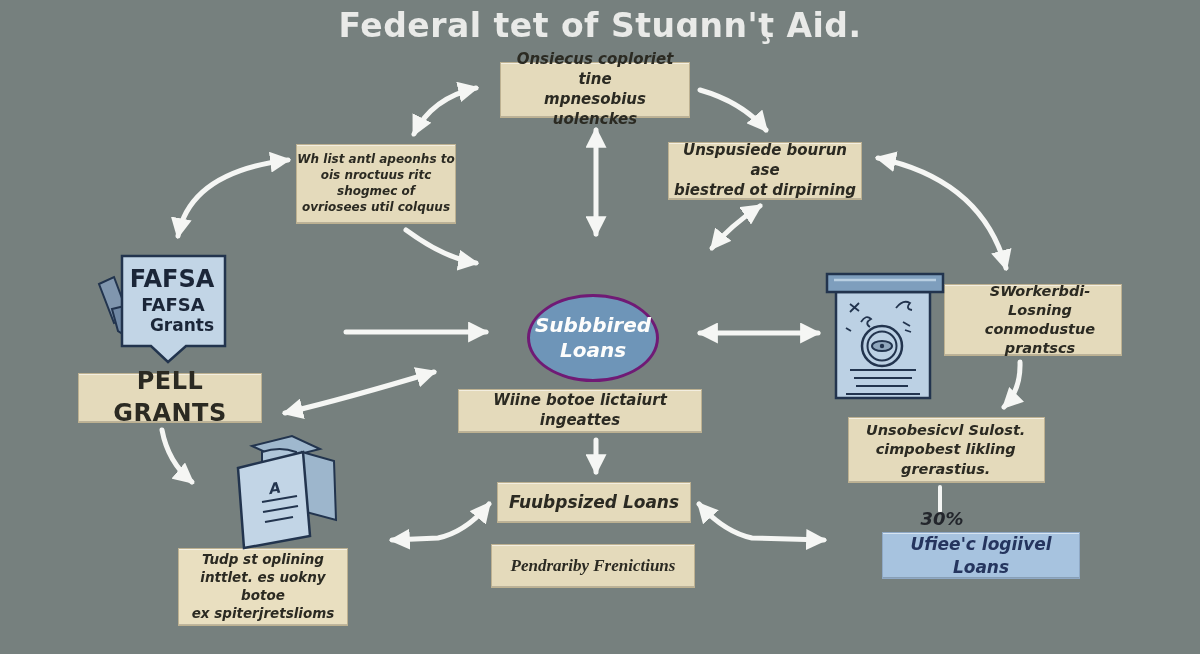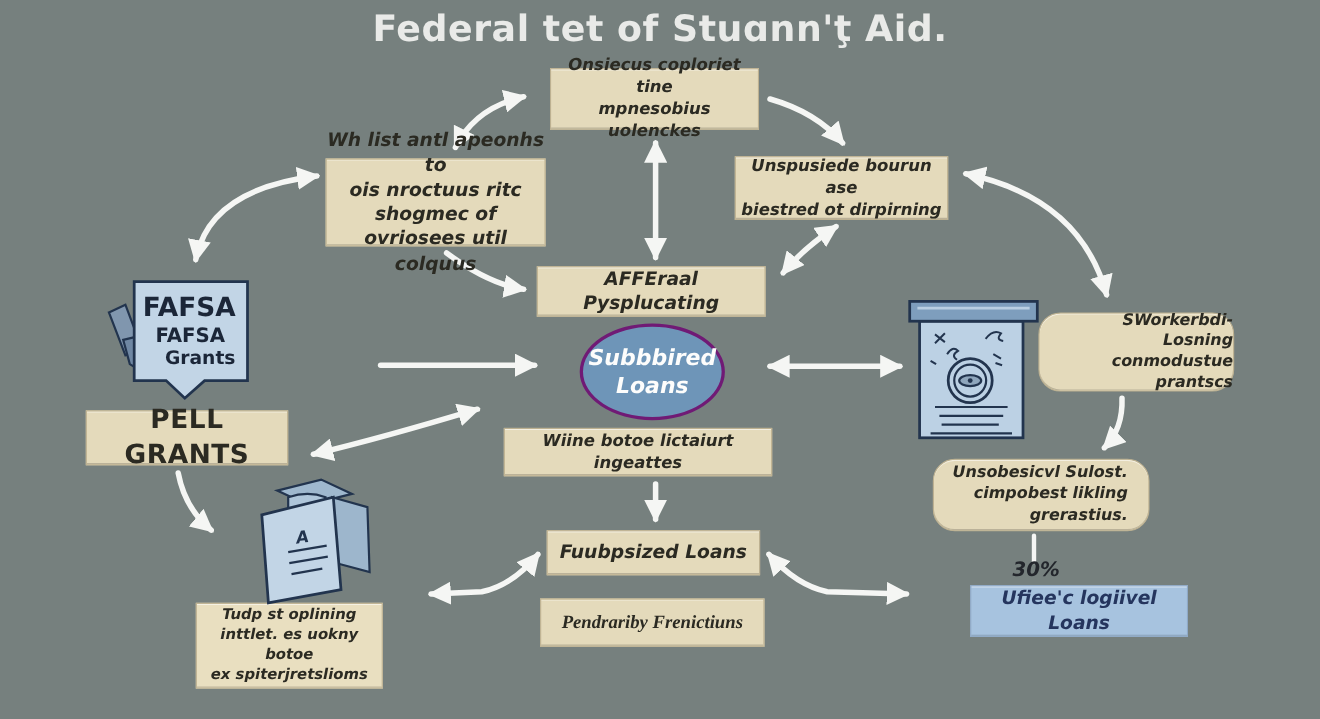--- a/index.html
+++ b/index.html
@@ -13,21 +13,21 @@
     font-size:33px;font-weight:bold;color:#E9EAE8;letter-spacing:.5px;
   }
   .box{
     position:absolute;box-sizing:border-box;
     background:#E4DABB;border:1px solid #BDB191;
     box-shadow:inset 0 1px 0 rgba(255,255,255,.55), inset 0 -1px 0 rgba(0,0,0,.18);
     color:#2B2A22;display:flex;align-items:center;justify-content:center;
     text-align:center;font-style:italic;font-weight:bold;
     white-space:pre-line;line-height:1.32;
   }
-  .box.left-align{justify-content:flex-start;text-align:right;border-radius:20px;}
+  .box.left-align{justify-content:flex-start;text-align:center;}
   .box.blue{background:#A7C3DF;border-color:#8FA9C6;color:#25355E;}
   .box.upright{font-style:normal;}
   .ellipse{
     position:absolute;border-radius:50%;
     background:#6E95B8;border:3px solid #701a75;
     display:flex;align-items:center;justify-content:center;text-align:center;
     color:#FDFDFC;font-weight:bold;font-style:italic;font-size:20px;
     white-space:pre-line;line-height:1.25;box-sizing:border-box;
   }
   .pct{
@@ -66,29 +66,28 @@
       <path d="M 489 504 Q 466 532 438 538 L 392 540" marker-start="url(#ah)" marker-end="url(#ah)"></path>
       <path d="M 699 504 Q 724 532 752 538 L 824 540" marker-start="url(#ah)" marker-end="url(#ah)"></path>
       <path d="M 1020 362 Q 1021 390 1004 407" marker-end="url(#ah)"></path>
       <path d="M 940 487 L 940 511" stroke-width="4"></path>
     </g>
   </svg>
 
   <div class="box" style="left:500px;top:62px;width:190px;height:56px;font-size:15px;">Onsiecus coploriet tine
 mpnesobius uolenckes</div>
 
-  <div class="box" style="left:296px;top:144px;width:200px;height:80px;font-size:17px;">Wh list antl apeonhs to
+  <div class="box" style="left:296px;top:144px;width:160px;height:80px;font-size:12px;">Wh list antl apeonhs to
 ois nroctuus ritc
 shogmec of
 ovriosees util colquus</div>
 
   <div class="box" style="left:668px;top:142px;width:194px;height:58px;font-size:15px;">Unspusiede bourun ase
 biestred ot dirpirning</div>
 
-  <div class="box" style="left:488px;top:242px;width:208px;height:46px;font-size:17px;">AFFEraal Pysplucating</div>
 
   <div class="ellipse" style="left:527px;top:294px;width:132px;height:88px;">Subbbired
 Loans</div>
 
   <div class="box upright" style="left:78px;top:373px;width:184px;height:50px;font-size:24px;letter-spacing:.5px;">PELL GRANTS</div>
 
   <div class="box" style="left:458px;top:389px;width:244px;height:44px;font-size:15px;">Wiine botoe lictaiurt ingeattes</div>
 
   <div class="box" style="left:497px;top:482px;width:194px;height:41px;font-size:17px;">Fuubpsized Loans</div>
 

